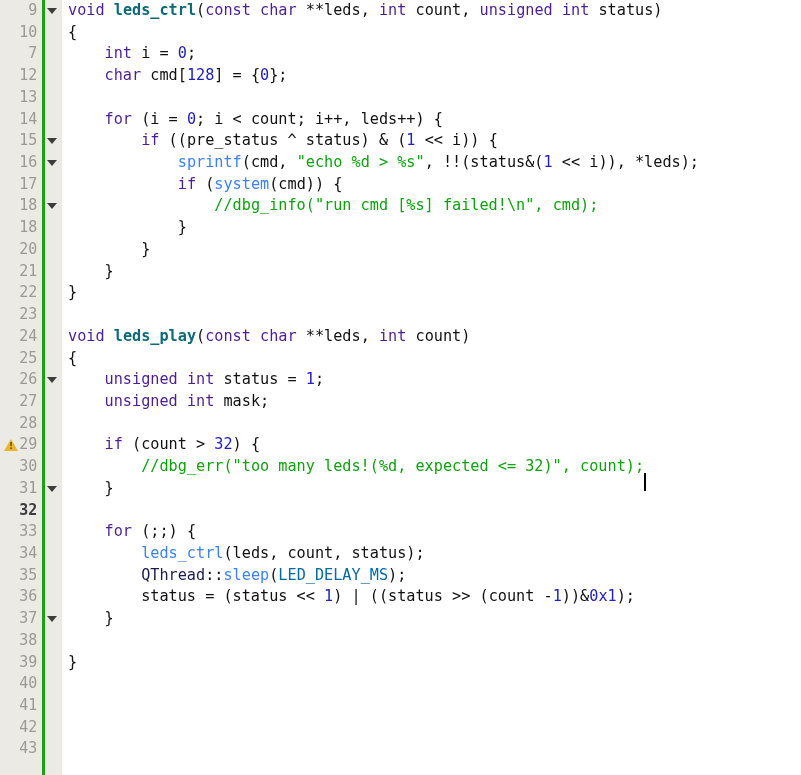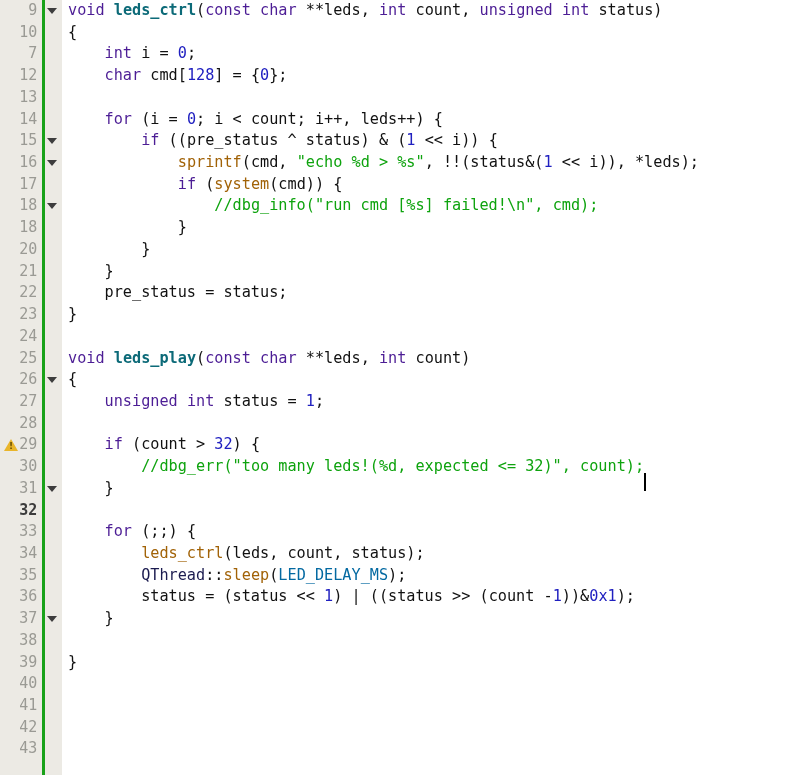--- a/index.html
+++ b/index.html
@@ -82,21 +82,21 @@
     display:block;height:21.72px;line-height:21.72px;
     white-space:pre;
     font-family:"DejaVu Sans Mono","Liberation Mono",monospace;
     font-size:15.2px;
     color:#111111;
   }
 
   
   .kw   {color:#4c1d95;}                       
   .fn   {color:#0c6a78;font-weight:bold;}      
-  .fnc  {color:#a16207;}                       
+  .fnc  {color:#3b82f6;}                       
   .cls  {color:#1b1b4f;}                       
   .num  {color:#2020c0;}                       
   .str  {color:#0ea30e;}                       
   .cmt  {color:#0ea30e;}                       
   .mac  {color:#0369a1;}                       
   .op   {color:#111111;}
   .id   {color:#111111;}
 
   
   .caret{
@@ -234,26 +234,26 @@
       <span class="cline"><span class="op">    </span><span class="kw">char</span><span class="op"> cmd[</span><span class="num">128</span><span class="op">] = {</span><span class="num">0</span><span class="op">};</span></span>
       <span class="cline"><span class="op"></span></span>
       <span class="cline"><span class="op">    </span><span class="kw">for</span><span class="op"> (i = </span><span class="num">0</span><span class="op">; i &lt; count; i++, leds++) {</span></span>
       <span class="cline"><span class="op">        </span><span class="kw">if</span><span class="op"> ((pre_status ^ status) &amp; (</span><span class="num">1</span><span class="op"> &lt;&lt; i)) {</span></span>
       <span class="cline"><span class="op">            </span><span class="fnc">sprintf</span><span class="op">(cmd, </span><span class="str">"echo %d &gt; %s"</span><span class="op">, !!(status&amp;(</span><span class="num">1</span><span class="op"> &lt;&lt; i)), *leds);</span></span>
       <span class="cline"><span class="op">            </span><span class="kw">if</span><span class="op"> (</span><span class="fnc">system</span><span class="op">(cmd)) {</span></span>
       <span class="cline"><span class="op">                </span><span class="cmt">//dbg_info("run cmd [%s] failed!\n", cmd);</span></span>
       <span class="cline"><span class="op">            }</span></span>
       <span class="cline"><span class="op">        }</span></span>
       <span class="cline"><span class="op">    }</span></span>
-      <span class="cline"><span class="op">    pre_status = status;</span></span>
       <span class="cline"><span class="op">}</span></span>
       <span class="cline"><span class="op"></span></span>
       <span class="cline"><span class="kw">void</span><span class="op"> </span><span class="fn">leds_play</span><span class="op">(</span><span class="kw">const</span><span class="op"> </span><span class="kw">char</span><span class="op"> **</span><span class="id">leds</span><span class="op">, </span><span class="kw">int</span><span class="op"> </span><span class="id">count</span><span class="op">)</span></span>
       <span class="cline"><span class="op">{</span></span>
       <span class="cline"><span class="op">    </span><span class="kw">unsigned</span><span class="op"> </span><span class="kw">int</span><span class="op"> status = </span><span class="num">1</span><span class="op">;</span></span>
+      <span class="cline"><span class="op">    </span><span class="kw">unsigned</span><span class="op"> </span><span class="kw">int</span><span class="op"> mask;</span></span>
       <span class="cline"><span class="op"></span></span>
       <span class="cline"><span class="op">    </span><span class="kw">if</span><span class="op"> (count &gt; </span><span class="num">32</span><span class="op">) {</span></span>
       <span class="cline"><span class="op">        </span><span class="cmt">//dbg_err("too many leds!(%d, expected &lt;= 32)", count);</span><span class="caret"></span></span>
       <span class="cline"><span class="op">    }</span></span>
       <span class="cline"><span class="op"></span></span>
       <span class="cline"><span class="op">    </span><span class="kw">for</span><span class="op"> (;;) {</span></span>
       <span class="cline"><span class="op">        </span><span class="fnc">leds_ctrl</span><span class="op">(leds, count, status);</span></span>
       <span class="cline"><span class="op">        </span><span class="cls">QThread</span><span class="op">::</span><span class="fnc">sleep</span><span class="op">(</span><span class="mac">LED_DELAY_MS</span><span class="op">);</span></span>
       <span class="cline"><span class="op">        status = (status &lt;&lt; </span><span class="num">1</span><span class="op">) | ((status &gt;&gt; (count -</span><span class="num">1</span><span class="op">))&amp;</span><span class="num">0x1</span><span class="op">);</span></span>
       <span class="cline"><span class="op">    }</span></span>

